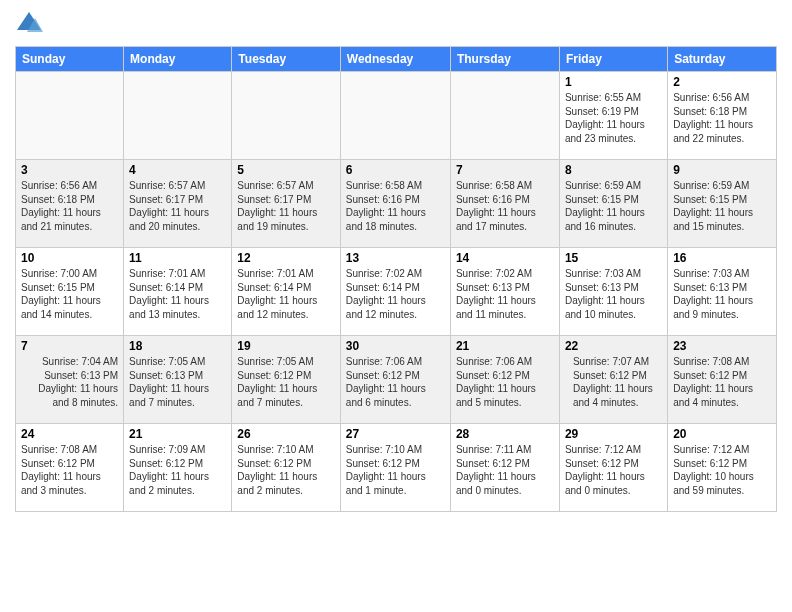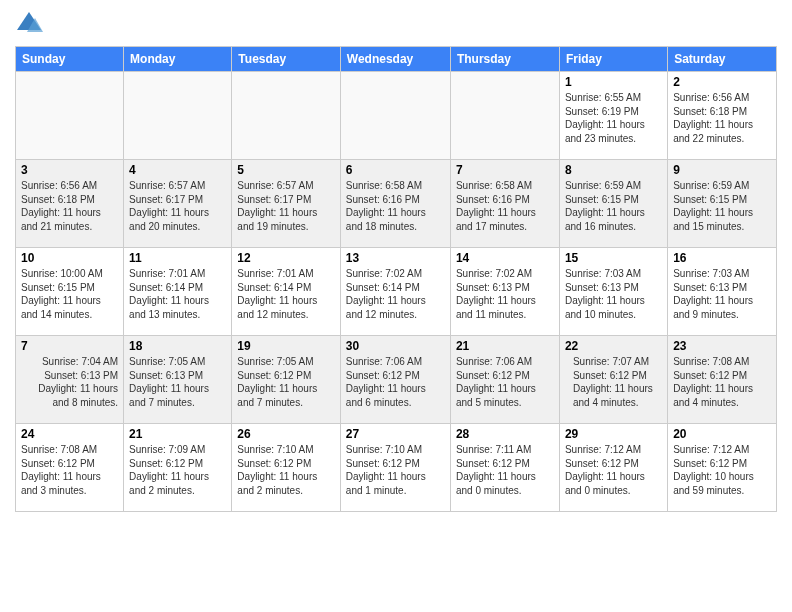--- a/index.html
+++ b/index.html
@@ -190,21 +190,21 @@
           <td>
             <span class="day-number">9</span>
             <div class="day-info" style="white-space: pre-line;">Sunrise: 6:59 AM
 Sunset: 6:15 PM
 Daylight: 11 hours and 15 minutes.</div>
           </td>
         </tr>
         <tr>
           <td>
             <span class="day-number">10</span>
-            <div class="day-info" style="white-space: pre-line;">Sunrise: 10:00 AM
+            <div class="day-info" style="white-space: pre-line;">Sunrise: 7:00 AM
 Sunset: 6:15 PM
 Daylight: 11 hours and 14 minutes.</div>
           </td>
           <td>
             <span class="day-number">11</span>
             <div class="day-info" style="white-space: pre-line;">Sunrise: 7:01 AM
 Sunset: 6:14 PM
 Daylight: 11 hours and 13 minutes.</div>
           </td>
           <td>

